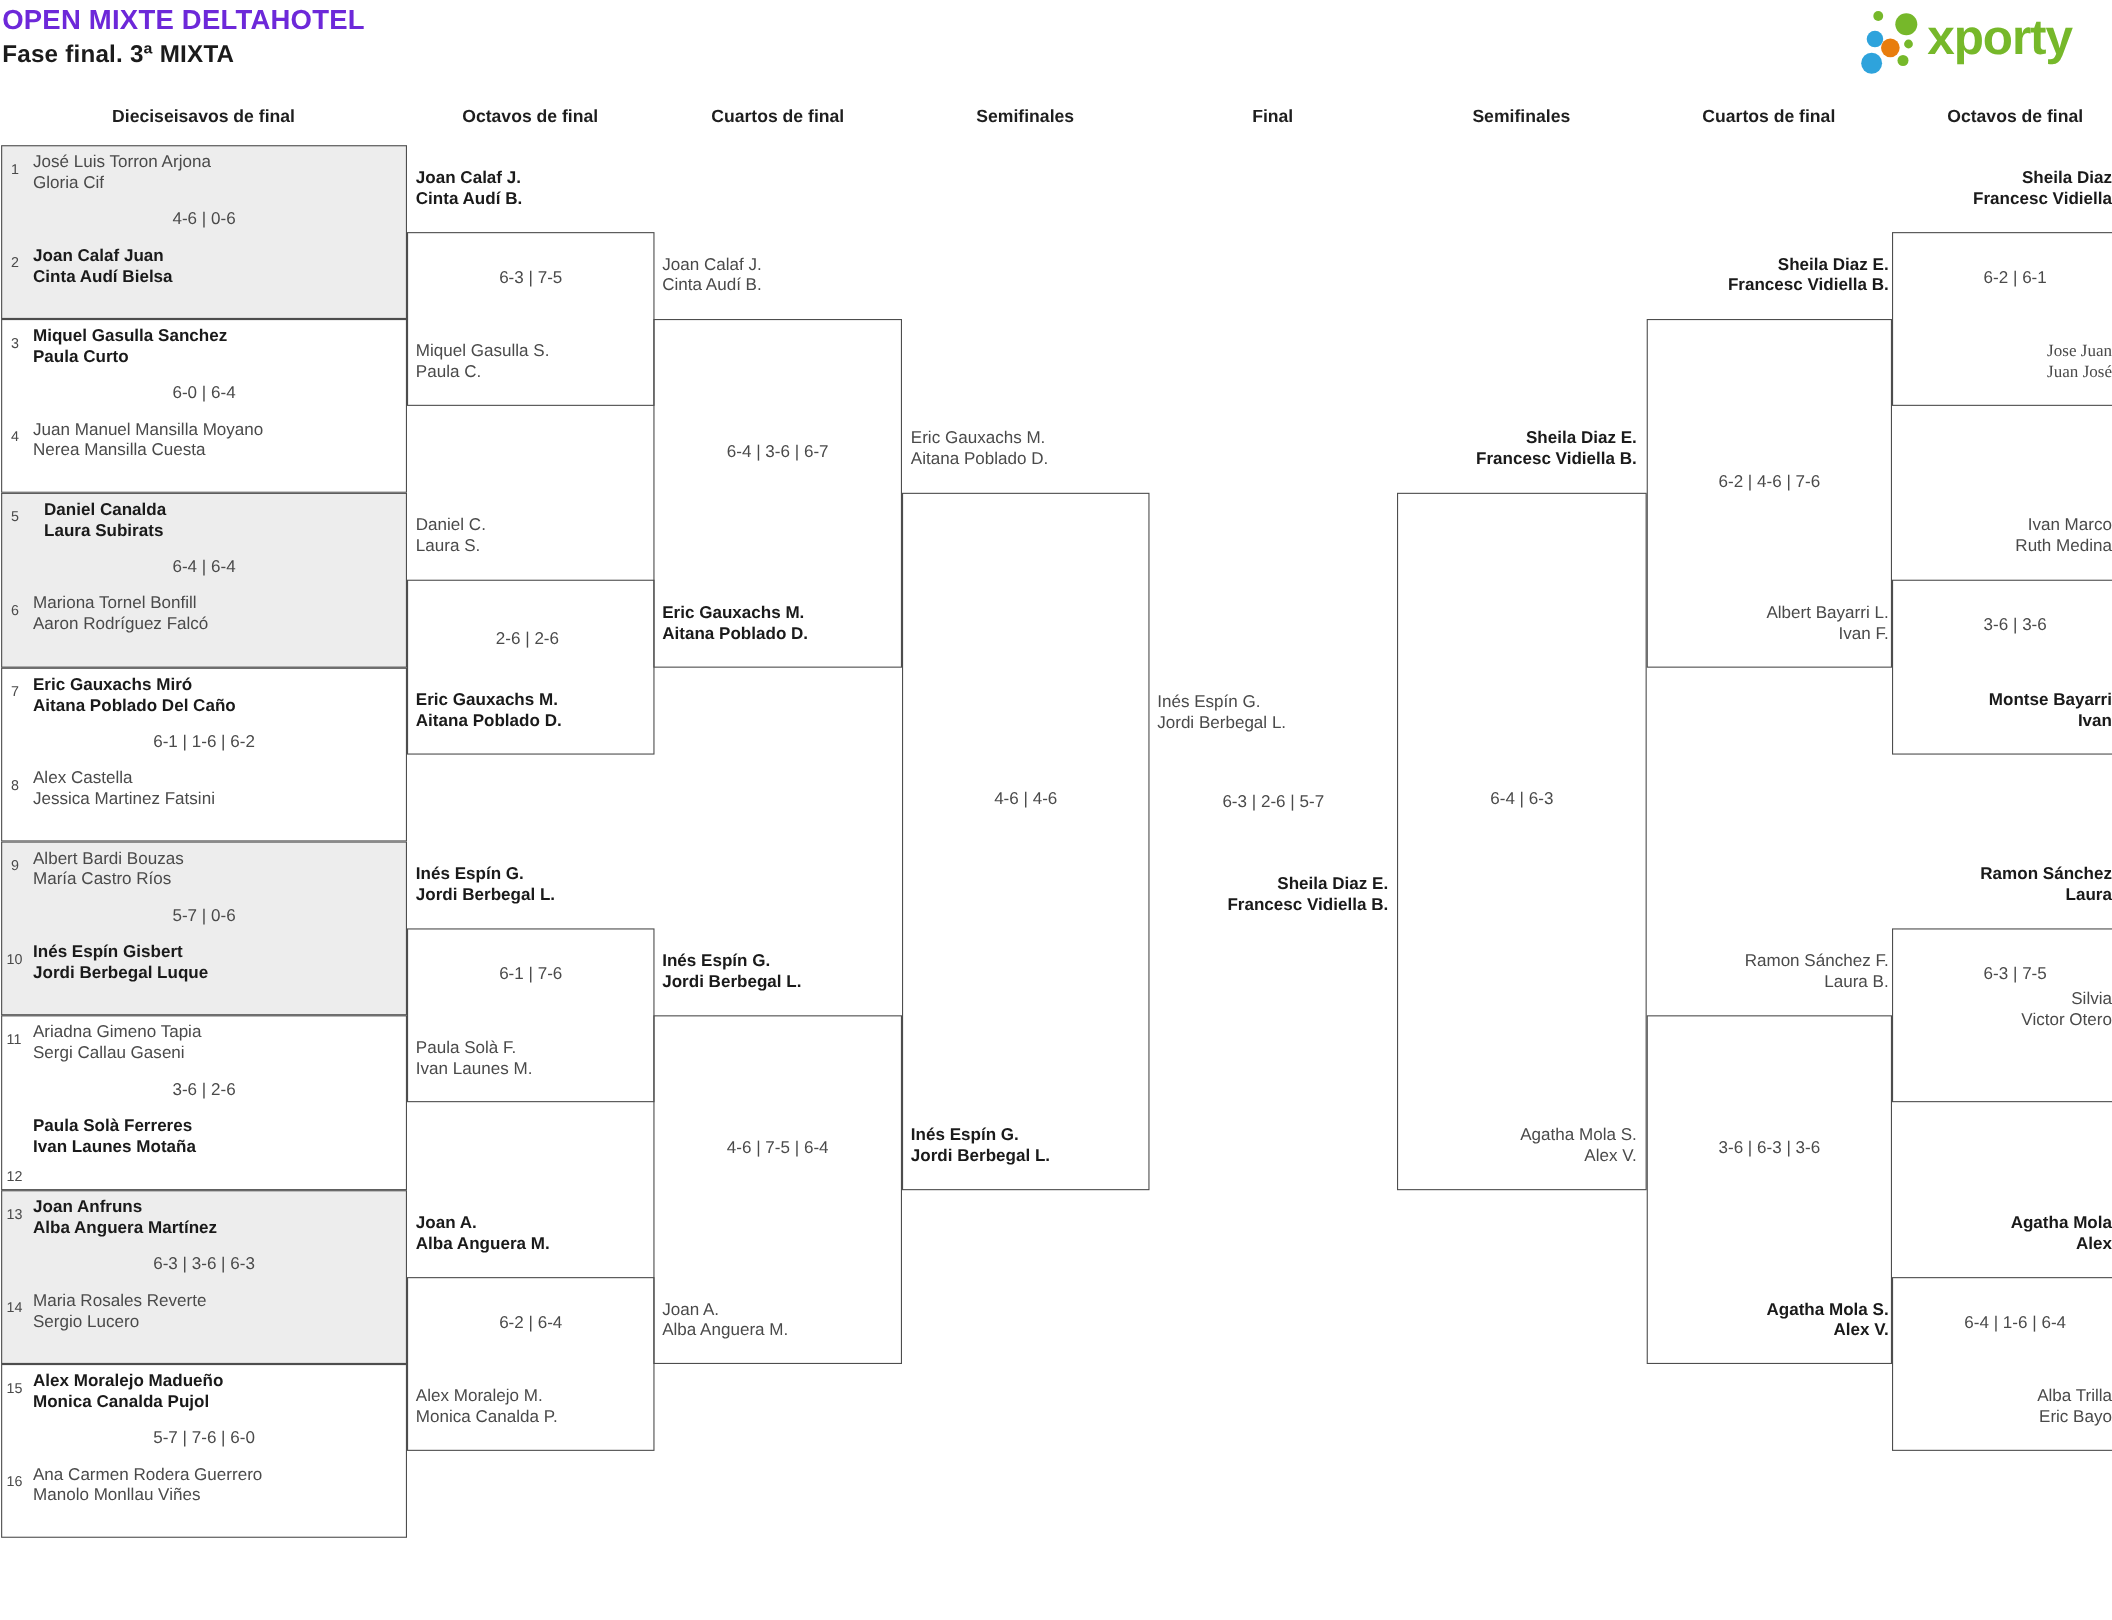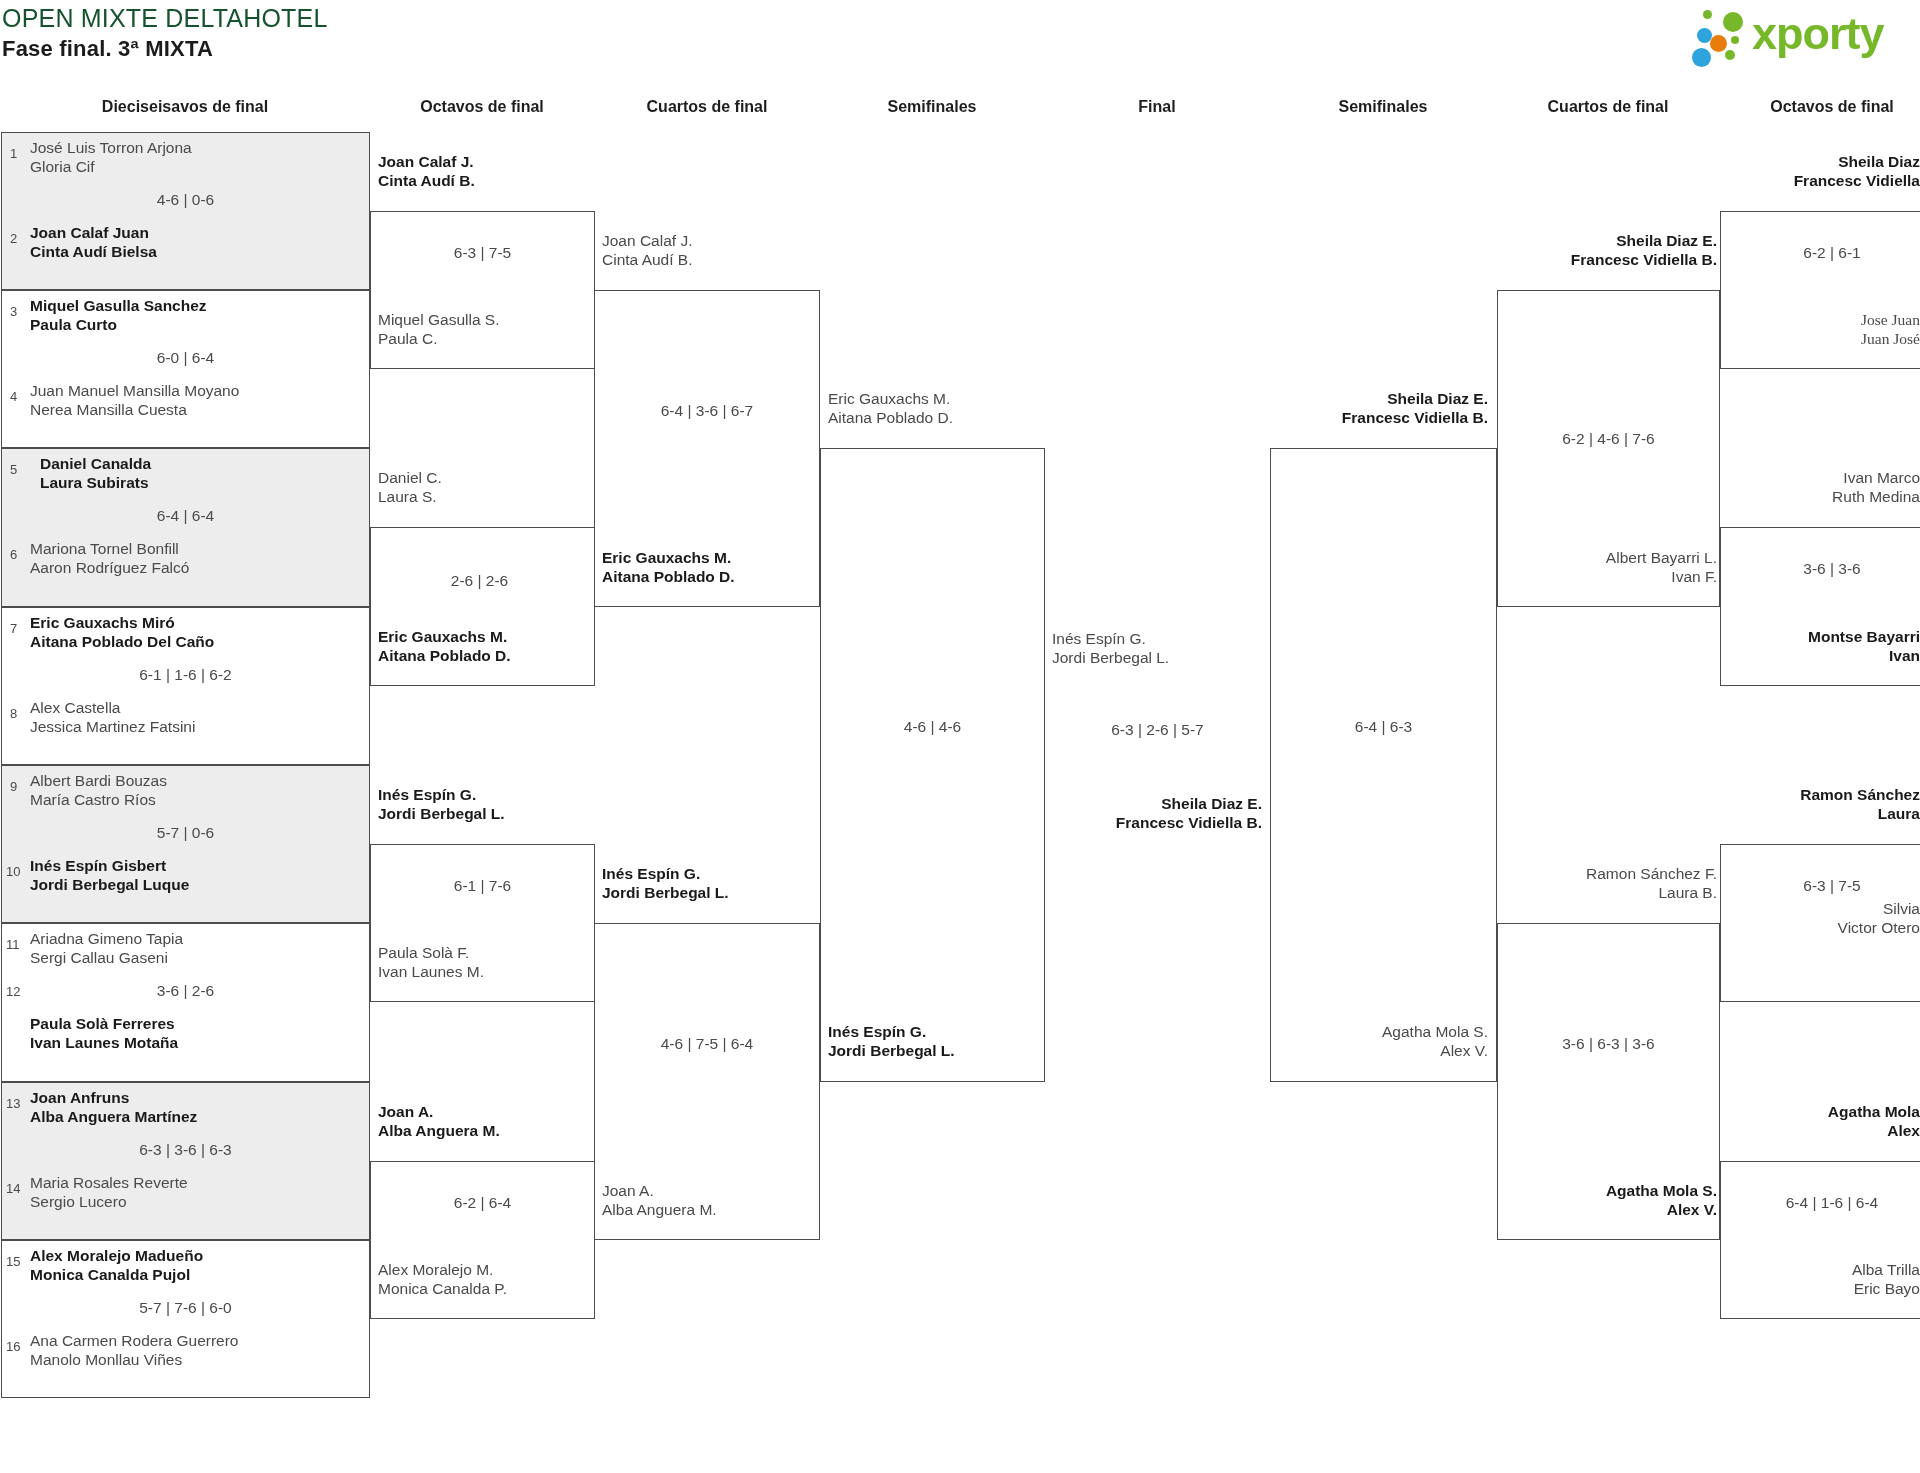--- a/index.html
+++ b/index.html
@@ -7,21 +7,21 @@
           font-family:"Liberation Sans",sans-serif;color:#4a4a4a;}
   .box{position:absolute;border:1px solid #4d4d4d;box-sizing:border-box;background:transparent;}
   .box.shaded{background:#ededed;}
   .lbl{position:absolute;width:210px;font-size:15.5px;line-height:18.5px;color:#4a4a4a;}
   .lbl .ln{display:block;white-space:nowrap;}
   .lbl.b{font-weight:700;color:#1a1a1a;}
   .lbl.r{text-align:right;}
   .sc{position:absolute;font-size:15.5px;line-height:22px;color:#4a4a4a;text-align:center;white-space:nowrap;}
   .seed{position:absolute;font-size:13px;color:#4a4a4a;}
   .rh{position:absolute;top:98px;width:240px;font-size:16px;font-weight:600;color:#1e1e1e;text-align:center;white-space:nowrap;}
-  .title1{position:absolute;left:2px;top:4px;font-size:25px;font-weight:400;color:#14532d;letter-spacing:.2px;}
+  .title1{position:absolute;left:2px;top:4px;font-size:25px;font-weight:700;color:#6d28d9;letter-spacing:.2px;}
   .title2{position:absolute;left:2px;top:36px;font-size:22px;font-weight:700;color:#1b1b1b;letter-spacing:.2px;}
   .logo-text{position:absolute;left:1752px;top:8px;font-size:45px;font-weight:800;color:#76b82a;letter-spacing:-1px;}
   .dot{position:absolute;border-radius:50%;}
 </style>
 </head>
 <body>
 
 <div id="canvas">
 
   <div class="title1">OPEN MIXTE DELTAHOTEL</div>
@@ -119,21 +119,21 @@
   <div class="seed" style="left:6px;top:937px;">11</div>
   <div class="lbl" style="left:30px;top:930px;width:330px;">
     <span class="ln">Ariadna Gimeno Tapia</span>
       <span class="ln">Sergi Callau Gaseni</span>
     </div>
   <div class="sc" style="left:1px;top:980px;width:369px;">3-6 | 2-6</div>
   <div class="lbl b" style="left:30px;top:1015px;width:330px;">
     <span class="ln">Paula Solà Ferreres</span>
       <span class="ln">Ivan Launes Motaña</span>
     </div>
-  <div class="seed" style="left:6px;top:984px;">12</div>
+  <div class="seed" style="left:6px;top:1062px;">12</div>
 
   <div class="seed" style="left:6px;top:1096px;">13</div>
   <div class="lbl b" style="left:30px;top:1089px;width:330px;">
     <span class="ln">Joan Anfruns</span>
       <span class="ln">Alba Anguera Martínez</span>
     </div>
   <div class="sc" style="left:1px;top:1139px;width:369px;">6-3 | 3-6 | 6-3</div>
   <div class="lbl" style="left:30px;top:1174px;width:330px;">
     <span class="ln">Maria Rosales Reverte</span>
       <span class="ln">Sergio Lucero</span>

